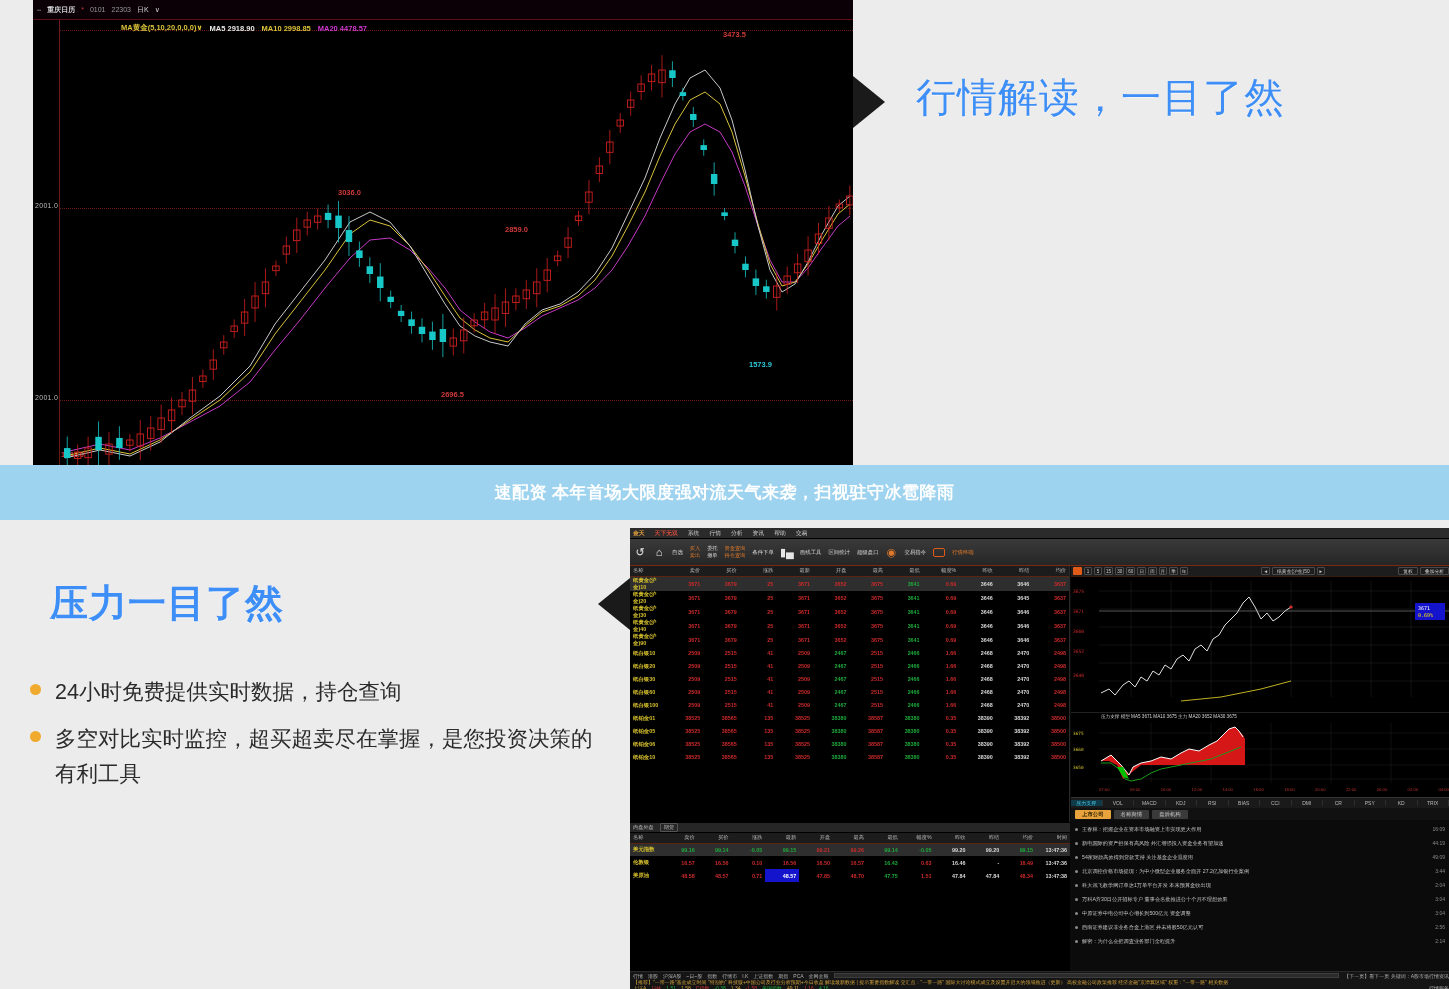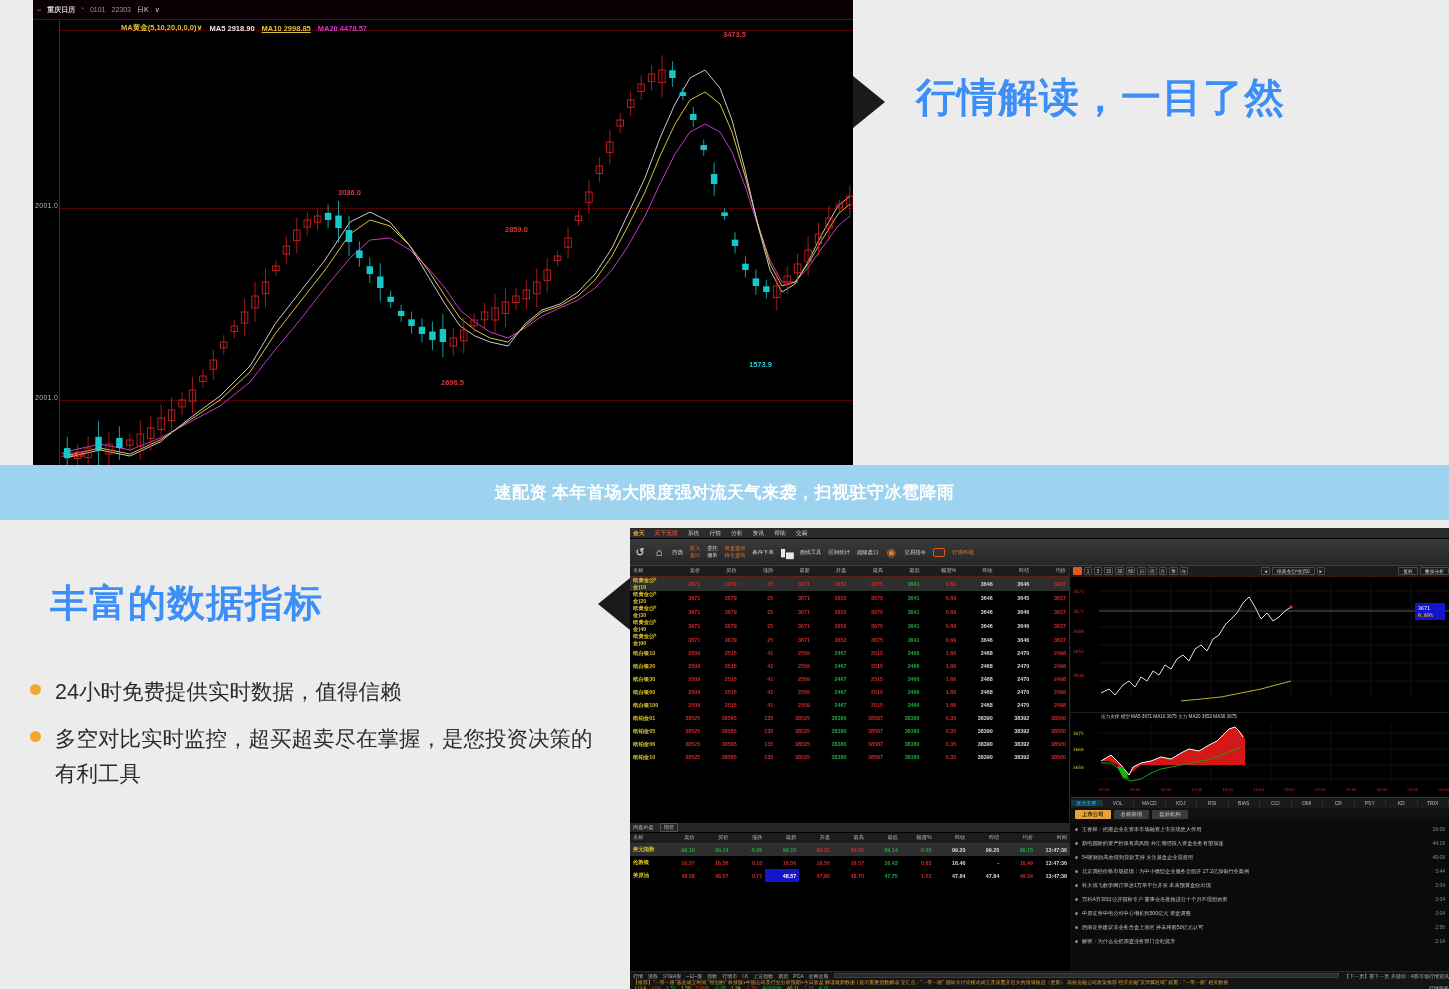--- a/index.html
+++ b/index.html
@@ -29,21 +29,21 @@
   .chart-header .hdr-grey { color:#9a9a9a; }
   .chart-header .hdr-box { color:#d8d8d8; border:0; }
 
   .ma-legend {
     position:absolute; left:88px; top:22px; height:12px;
     display:flex; align-items:center; gap:7px;
     font-size:7.5px; font-weight:bold; white-space:nowrap; z-index:5;
   }
   .ma-legend .ma-title { color:#d8c23a; }
   .ma-legend .ma5 { color:#e8e8e8; }
-  .ma-legend .ma10 { color:#d8c23a;text-decoration:underline; }
+  .ma-legend .ma10 { color:#d8c23a; }
   .ma-legend .ma20 { color:#d13ad1; }
 
   .vline-left { position:absolute; left:26px; top:20px; width:1px; height:445px; background:#6b1a18; }
   .hline { position:absolute; left:26px; width:794px; height:0; border-top:1px dotted #6b1a18; }
   .price-label {
     position:absolute; left:2px; font-size:7px; color:#b9b9b9; letter-spacing:0.3px;
   }
   .annot { position:absolute; font-size:7.5px; color:#d03a3a; font-weight:bold; white-space:nowrap; }
   .annot.cyan { color:#2fc8d8; }
 
@@ -56,21 +56,21 @@
   }
   .arrow-left {
     position:absolute; left:0px; top:76px;
     width:0; height:0;
     border-top:26px solid transparent;
     border-bottom:26px solid transparent;
     border-left:32px solid #1a1a1a;
   }
   .headline {
     position:absolute; left:63px; top:70px;
-    font-size:40px; font-weight:bold; color:#3d8ef7;
+    font-size:40px; font-weight:normal; color:#3d8ef7;
     letter-spacing:1px; white-space:nowrap;
     text-shadow:0 1px 0 rgba(255,255,255,0.55);
   }
   .bullets-top { position:absolute; left:48px; top:168px; width:580px; }
   .bullet-row { display:flex; align-items:flex-start; margin-bottom:12px; }
   .bullet-dot {
     width:11px; height:11px; border-radius:50%; background:#f0ab2e;
     flex:0 0 11px; margin-top:9px; margin-right:14px;
   }
   .bullet-text {
@@ -227,21 +227,21 @@
       <div class="hline" style="top:30px;"></div>
       <div class="hline" style="top:208px;"></div>
       <div class="hline" style="top:400px;"></div>
 
       <div class="price-label" style="top:202px;">2001.0</div>
       <div class="price-label" style="top:394px;">2001.0</div>
 
       <div class="annot" style="left:690px; top:30px;">3473.5</div>
       <div class="annot" style="left:305px; top:188px;">3036.0</div>
       <div class="annot" style="left:472px; top:225px;">2859.0</div>
-      <div class="annot" style="left:408px; top:378px;">2696.5</div>
+      <div class="annot" style="left:408px; top:390px;">2696.5</div>
       <div class="annot cyan" style="left:716px; top:360px;">1573.9</div>
       <div class="annot" style="left:28px; top:450px;">1248.0</div>
 
       <div class="candles">
         <svg width="793" height="445" viewBox="0 0 793 445">
           <g stroke-width="1">
 
             <path d="M5,432 L40,424 L70,430 L100,418 L130,402 L160,386 L190,362 L215,330 L240,300 L265,268
                      L290,238 L310,220 L330,218 L350,230 L368,248 L385,268 L400,290 L415,302 L430,312
                      L448,318 L465,308 L482,296 L500,288 L518,280 L535,268 L552,250 L568,226 L585,196
@@ -425,25 +425,25 @@
   </div>
 
   <div class="banner">
     <div class="banner-text">速配资 本年首场大限度强对流天气来袭，扫视驻守冰雹降雨</div>
   </div>
 
   <div class="bottom-section">
 
     <div class="callout-bottom">
       <div class="arrow-right"></div>
-      <div class="headline2">丰富的数据指标</div>
+      <div class="headline2">压力一目了然</div>
       <div class="bullets-bottom">
         <div class="bullet-row">
           <div class="bullet-dot"></div>
-          <div class="bullet-text">24小时免费提供实时数据，值得信赖</div>
+          <div class="bullet-text">24小时免费提供实时数据，持仓查询</div>
         </div>
         <div class="bullet-row">
           <div class="bullet-dot"></div>
           <div class="bullet-text">多空对比实时监控，超买超卖尽在掌握，是您投资决策的有利工具</div>
         </div>
       </div>
     </div>
 
     <div class="terminal">
 

